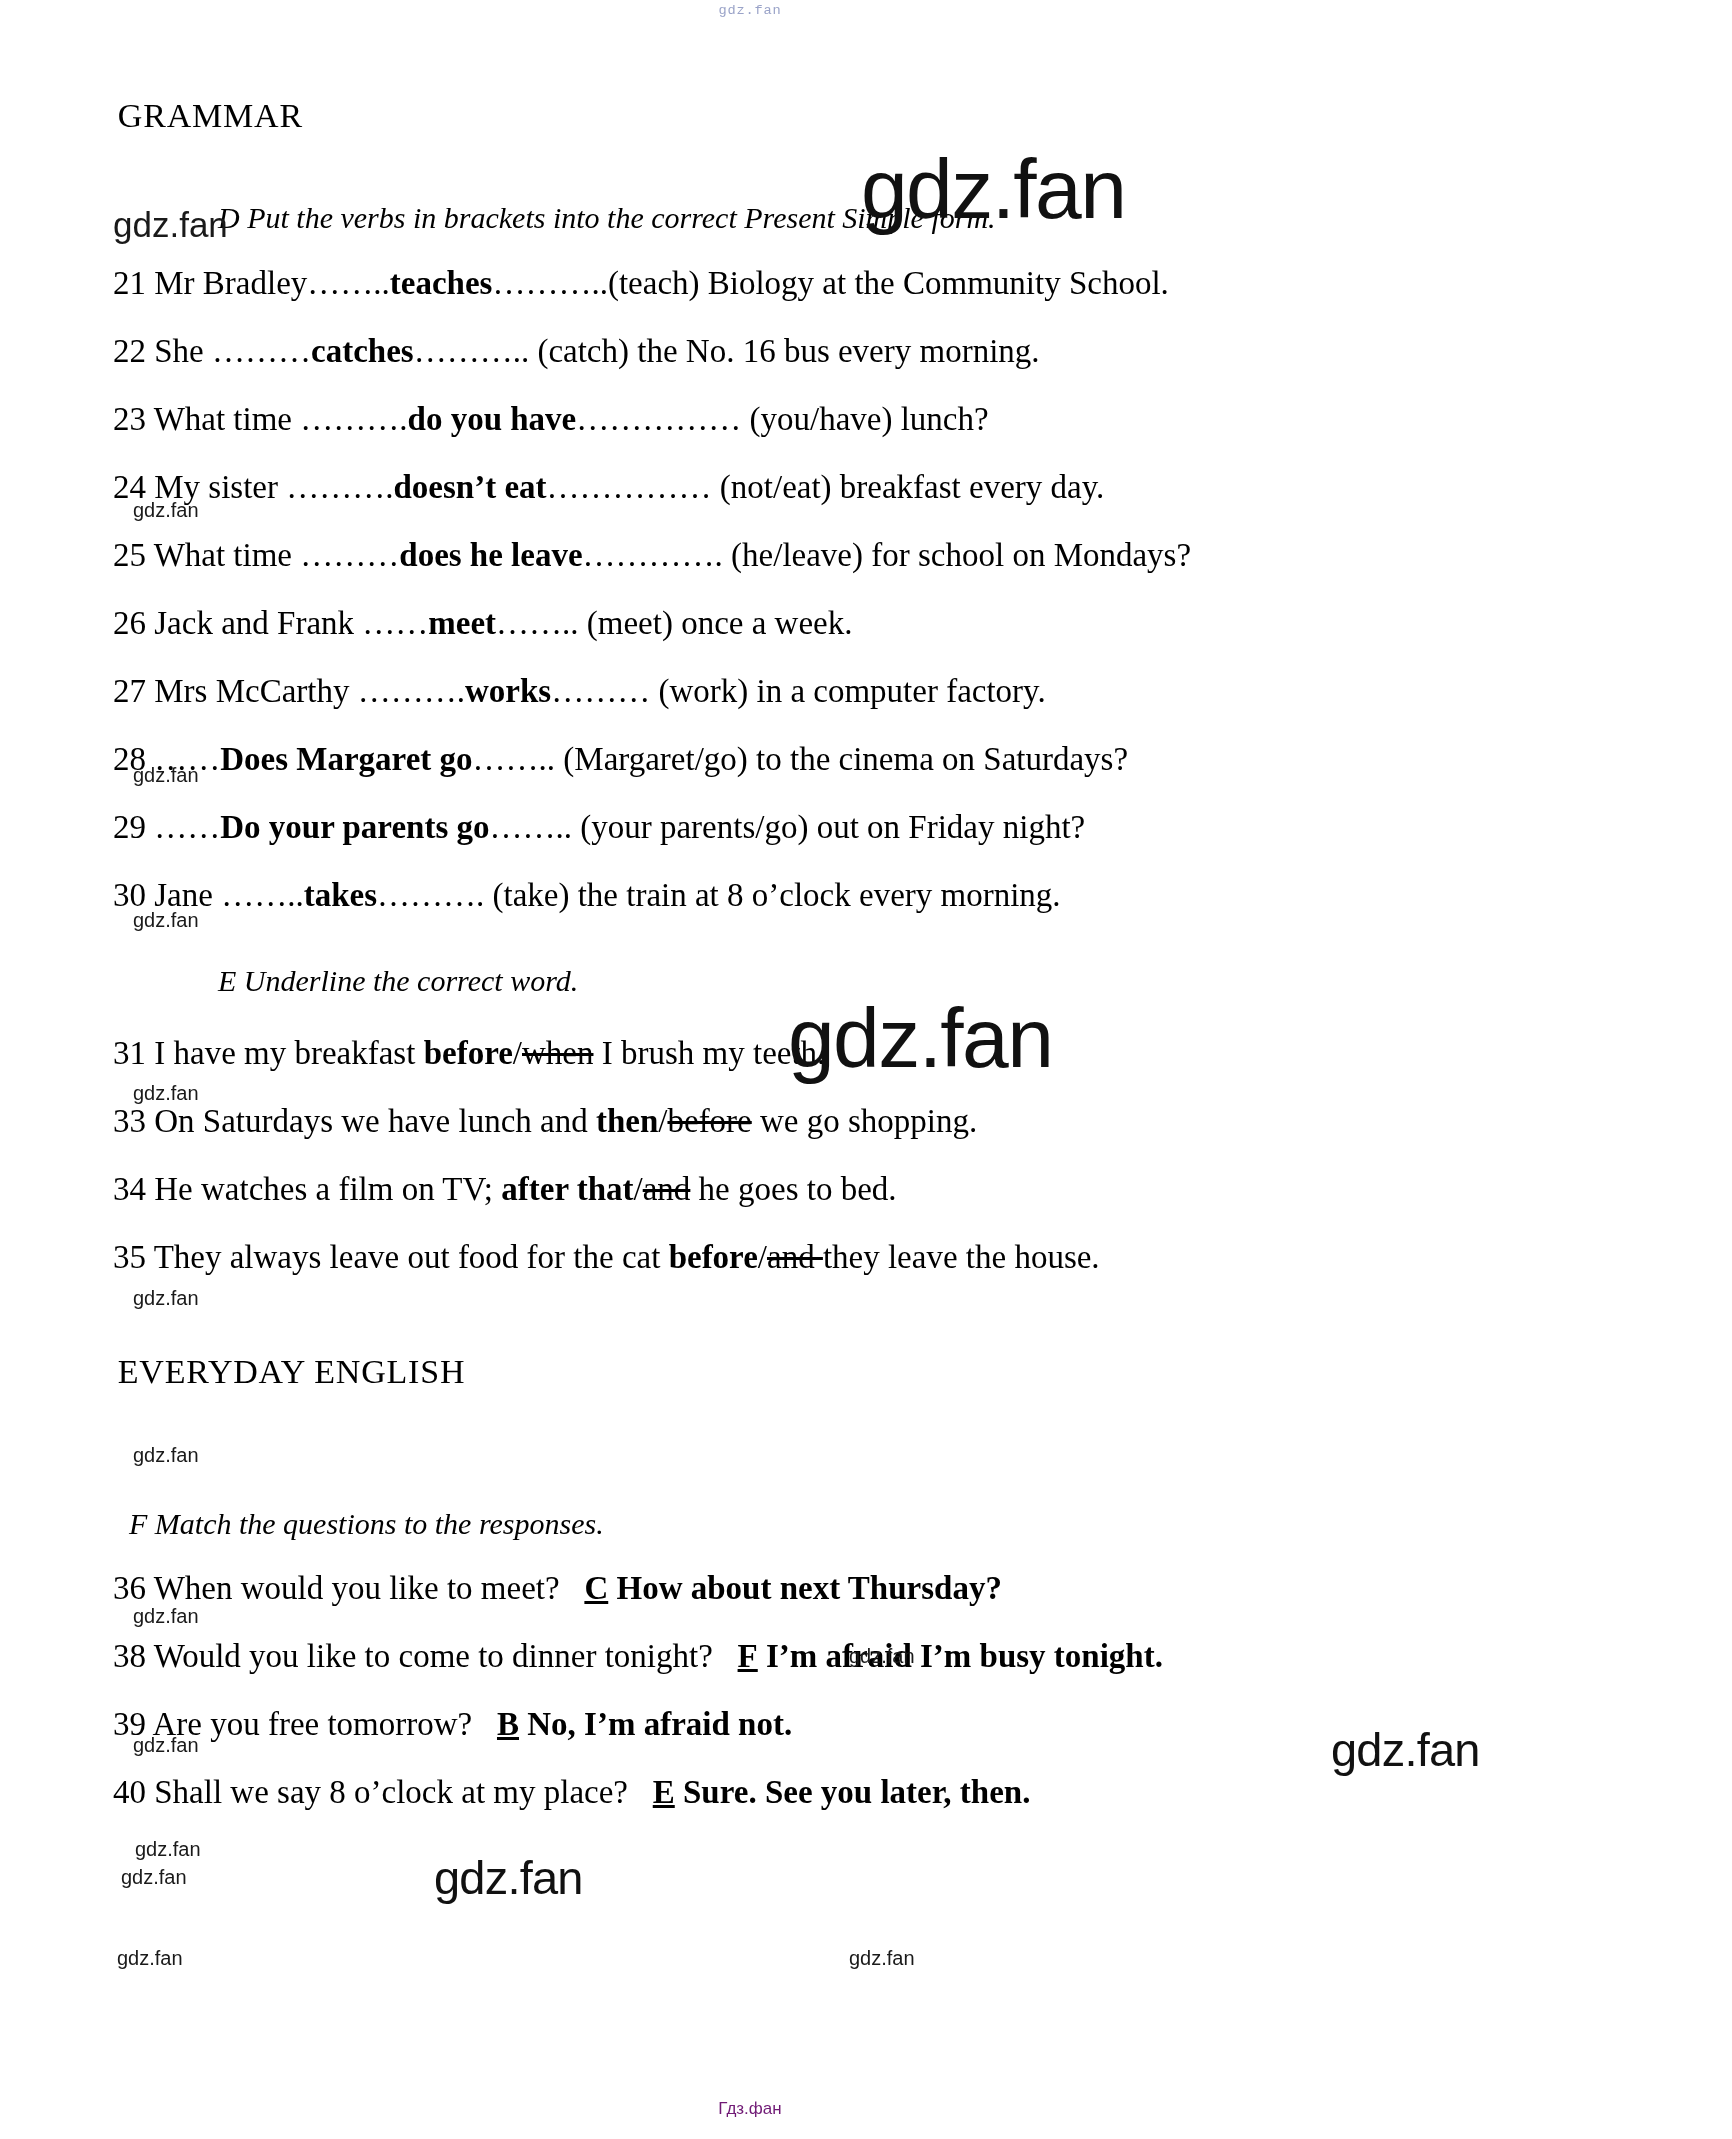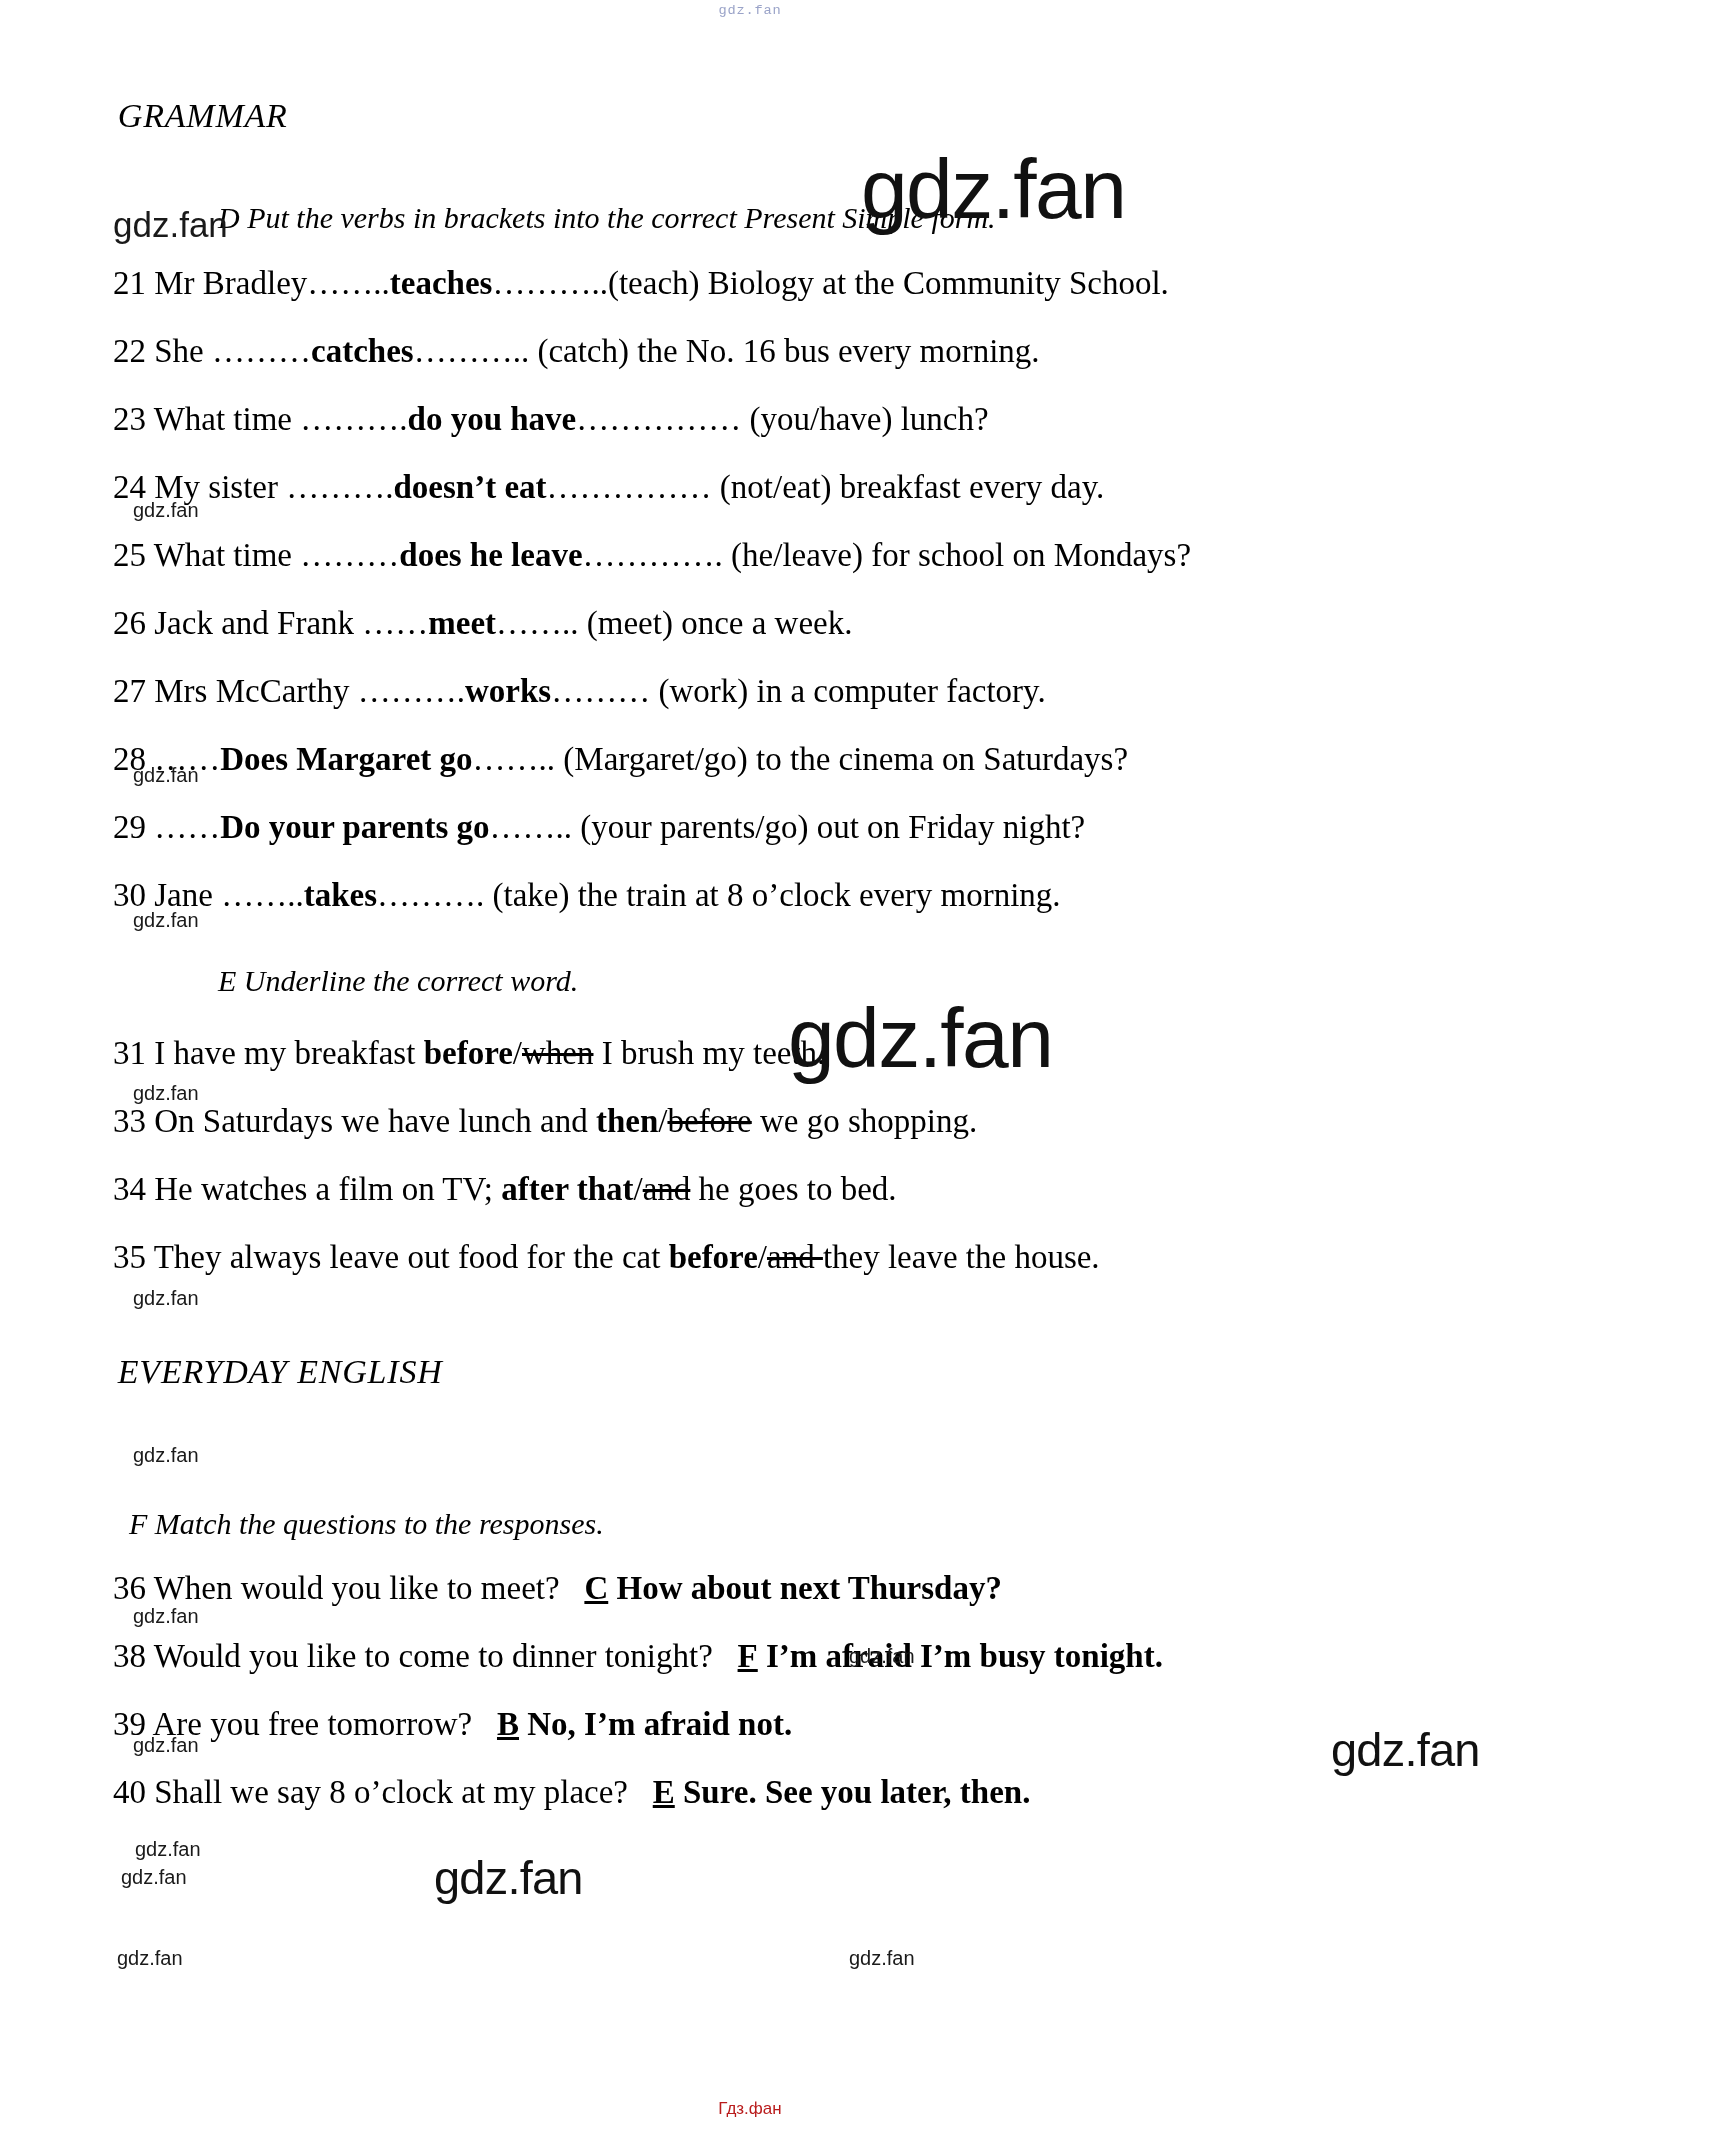--- a/index.html
+++ b/index.html
@@ -33,30 +33,29 @@
     letter-spacing: 0.8px;
   }
   .bottom-mark {
     position: absolute;
     bottom: 21px;
     left: 0;
     width: 100%;
     text-align: center;
     font-family: "Liberation Sans", sans-serif;
     font-size: 17px;
-    color: #b91c1c;
+    color: #701a75;
   }
   .content {
     position: absolute;
     left: 113px;
     top: 97px;
     width: 1529px;
   }
   .section-title {
-    font-style: italic;
     font-size: 34px;
     letter-spacing: 0.8px;
     margin: 0 0 0 4.8px;
   }
   .instruction {
     font-style: italic;
     font-size: 30px;
     margin-left: 105px;
   }
   .line {

